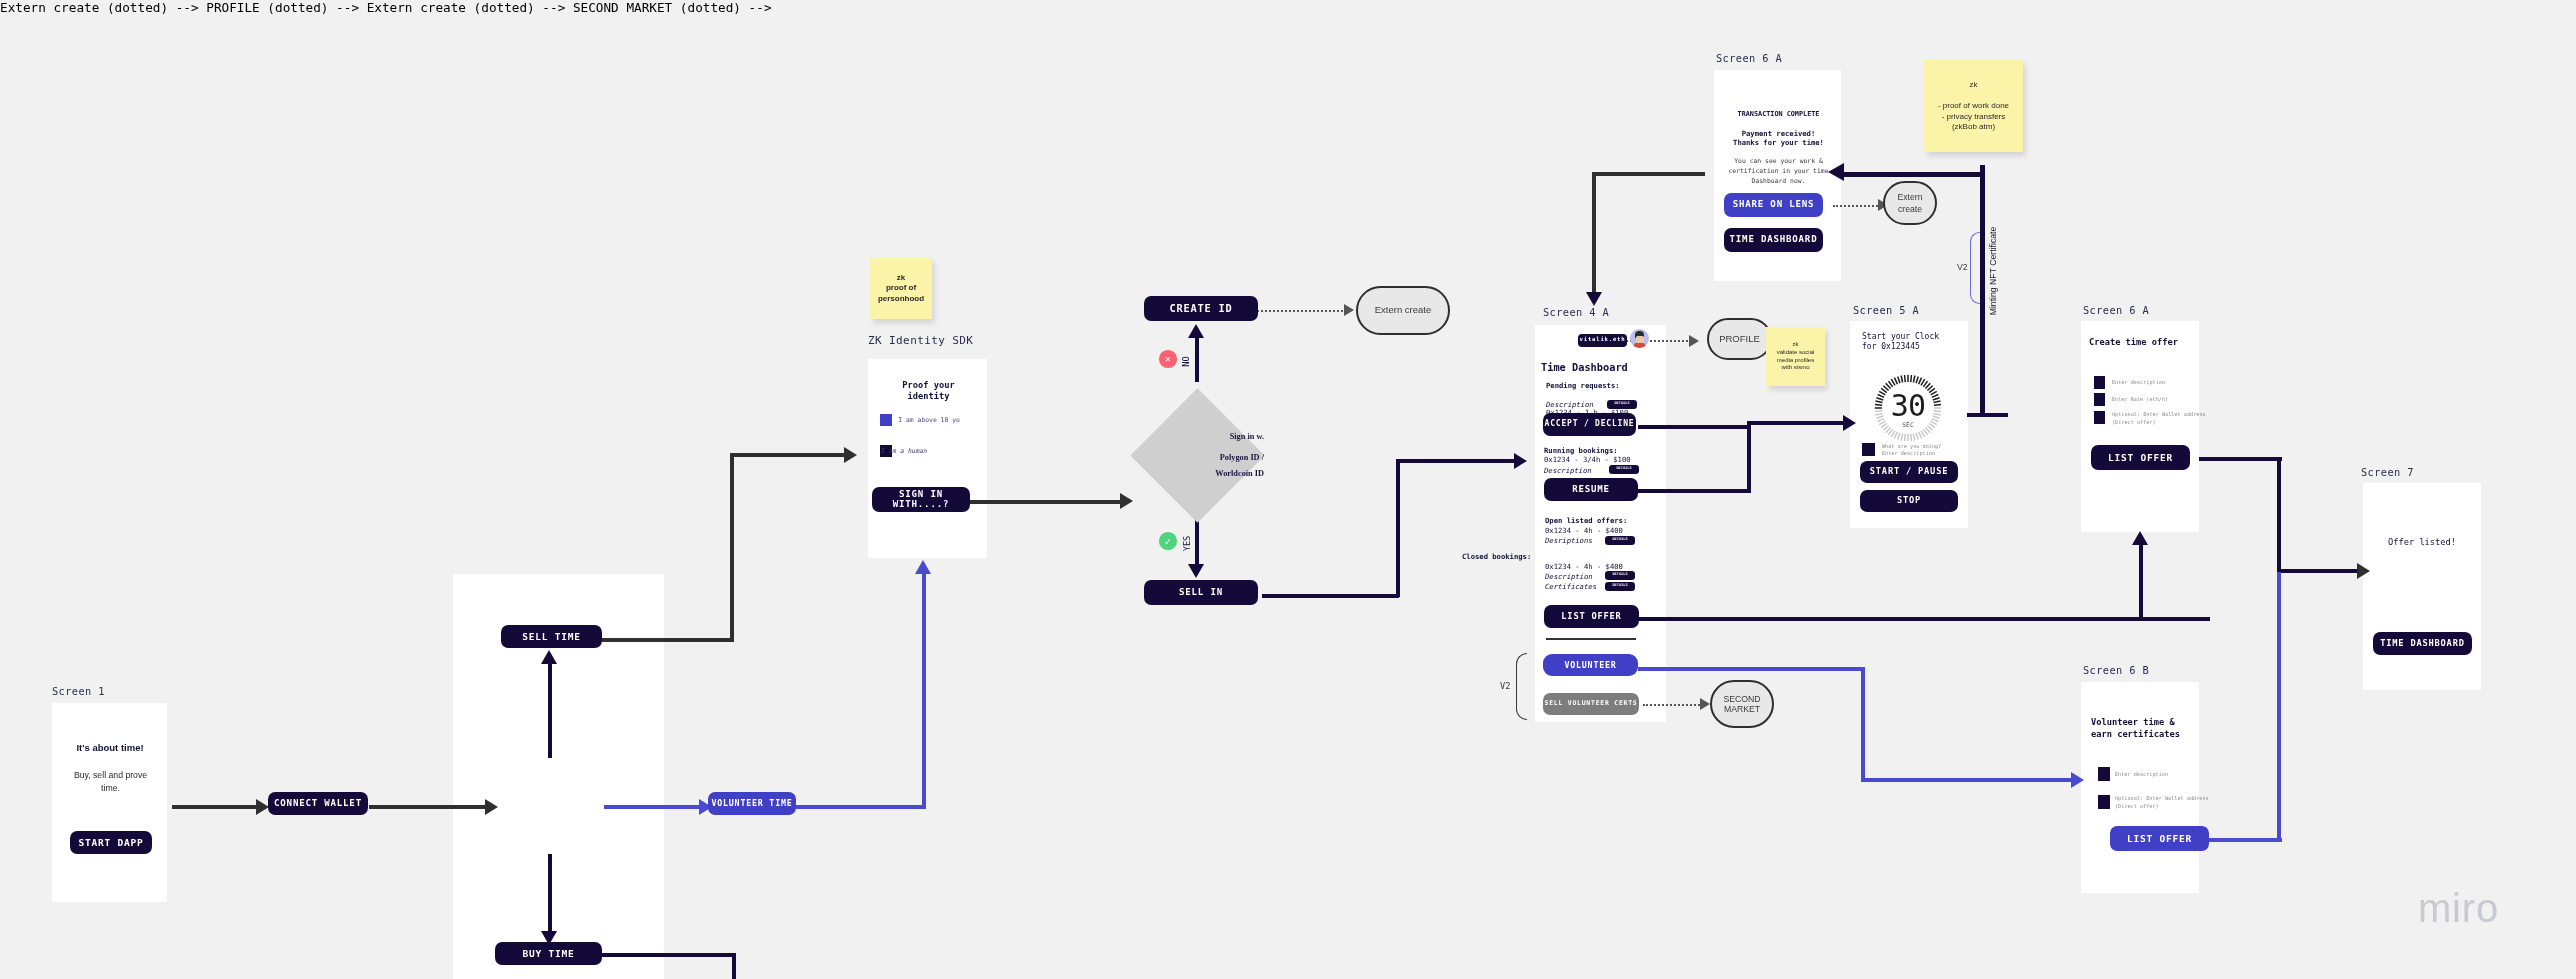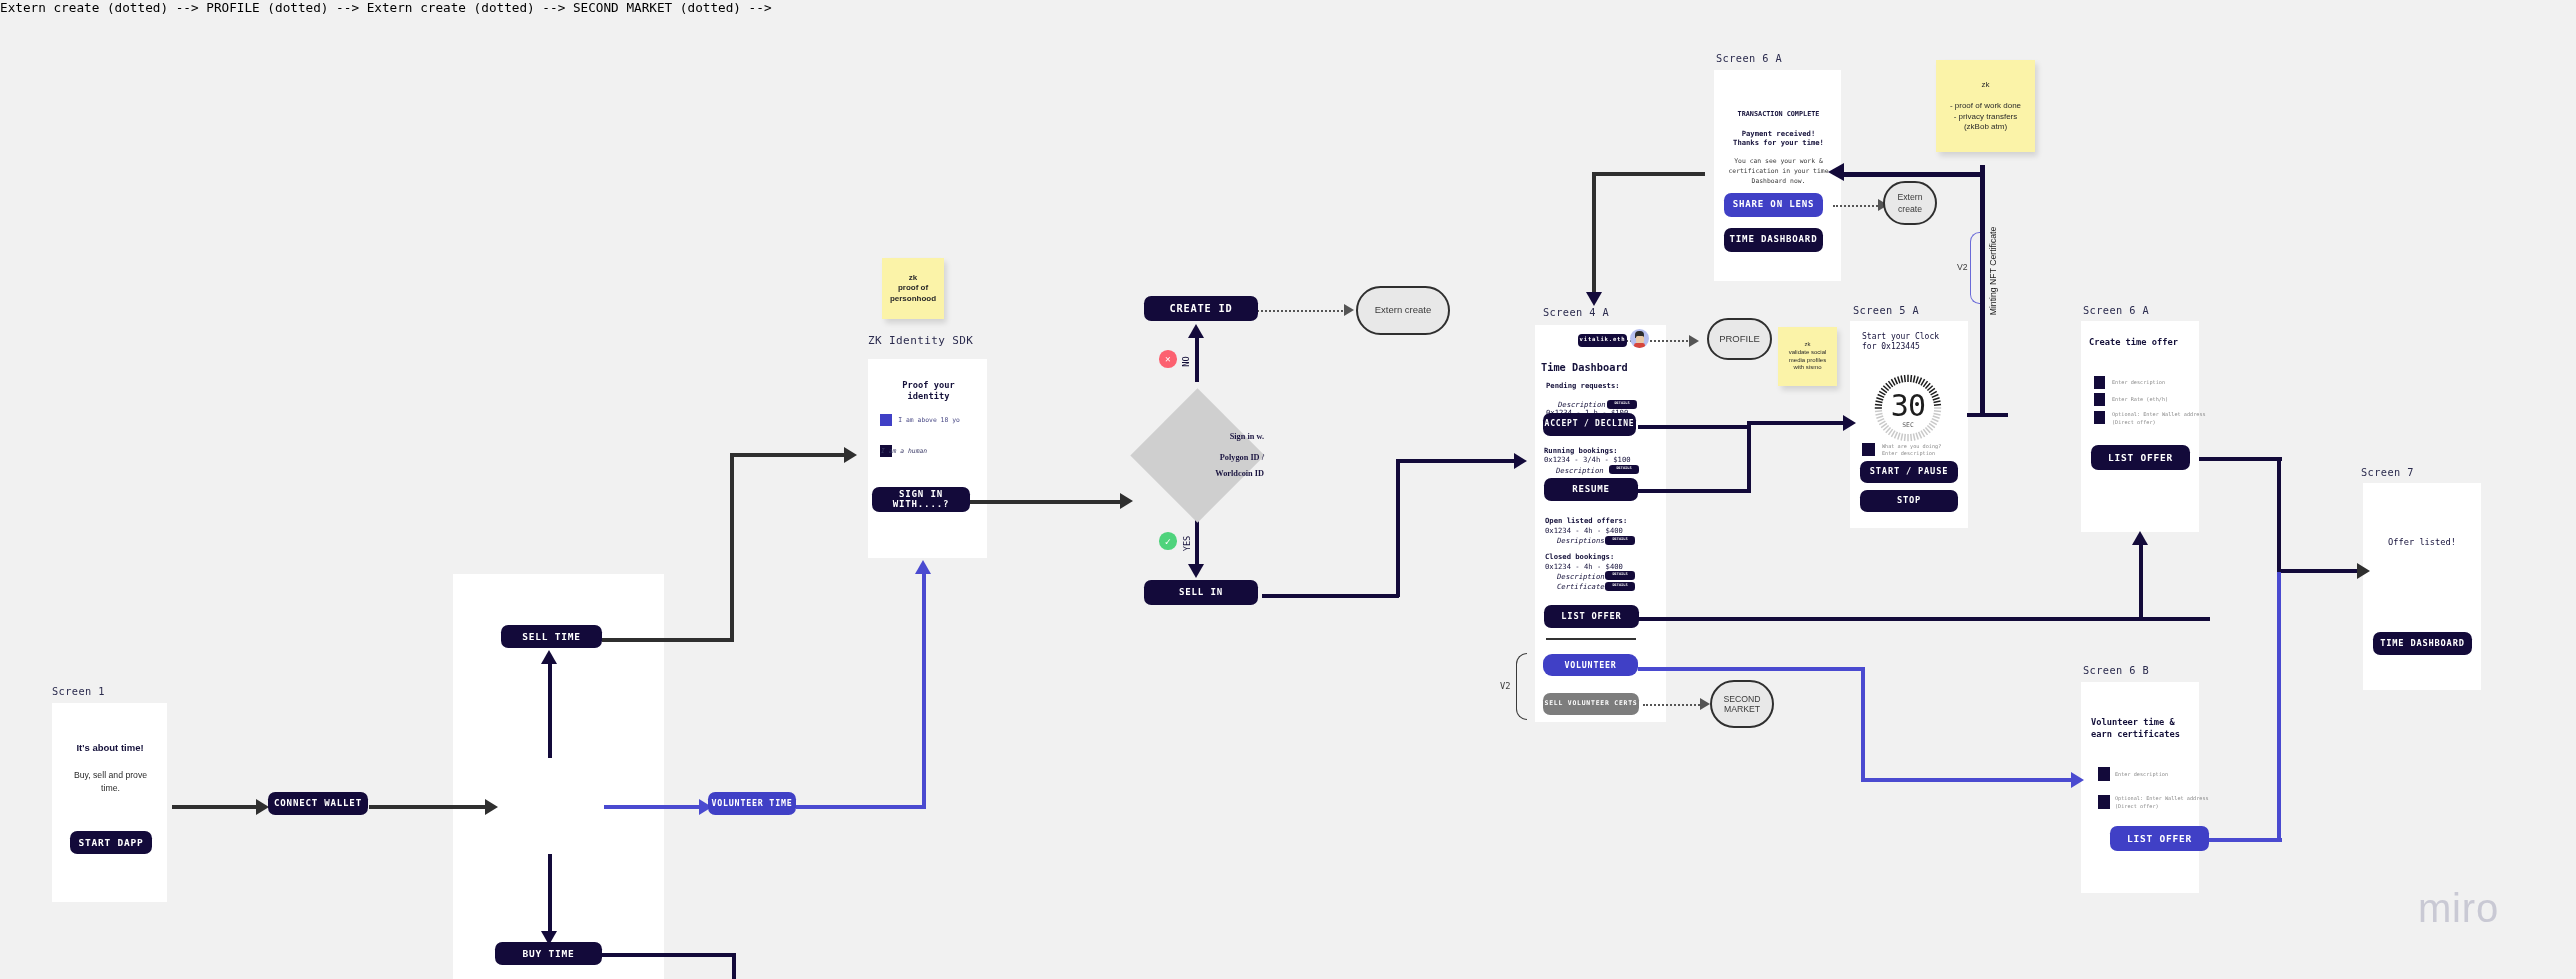--- a/index.html
+++ b/index.html
@@ -33,41 +33,41 @@
 
   
   .pill{background:#e8e8e8;border:2.4px solid #2f2f2f;border-radius:794px;
         display:flex;align-items:center;justify-content:center;text-align:center;
         color:#3a3a3a;font-family:"Liberation Sans",sans-serif;line-height:1.15;}
 
   
   .sticky{background:#fbf3a8;box-shadow:3.2px 4px 5.6px rgba(0,0,0,.13);
           display:flex;flex-direction:column;align-items:center;justify-content:center;
           text-align:center;color:#2a2a2a;font-family:"Liberation Sans",sans-serif;
-          line-height:1.3;margin-left:12px;}
+          line-height:1.3;}
 
   
   .ln{position:absolute;background:#2f2f2f;}
   .ln.navy{background:#130a3a;}
   .ln.blue{background:#4a4ad0;}
   .dash{position:absolute;border-top:2.4px dotted #555;height:0;}
   .arw{position:absolute;width:0;height:0;}
   .arw.r{border-left:13.5px solid #2f2f2f;border-top:8px solid transparent;border-bottom:8px solid transparent;}
   .arw.r.navy{border-left-color:#130a3a;}
   .arw.r.blue{border-left-color:#4a4ad0;}
   .arw.l.navy{border-right:16px solid #130a3a;border-top:9.5px solid transparent;border-bottom:9.5px solid transparent;}
   .arw.u.navy{border-bottom:14.3px solid #130a3a;border-left:8.7px solid transparent;border-right:8.7px solid transparent;}
   .arw.d.navy{border-top:14.3px solid #130a3a;border-left:8.7px solid transparent;border-right:8.7px solid transparent;}
   .arw.r.sm{border-left:10.3px solid #555;border-top:6.4px solid transparent;border-bottom:6.4px solid transparent;}
 
   
   .mono{font-family:"DejaVu Sans Mono","Liberation Mono",monospace;color:#14103a;}
   .ctr{text-align:center;}
   .bold{font-weight:bold;}
-  .ital{font-style:italic;margin-left:12px;}
+  .ital{font-style:italic;}
 
   
   .badge{border-radius:50%;display:flex;align-items:center;justify-content:center;
          color:#fff;font-weight:bold;}
   .badge.no{background:#fc6170;}
   .badge.yes{background:#4fd37c;}
   .vlabel{transform:rotate(-90deg);transform-origin:50% 50%;white-space:nowrap;}
 
   
   .cbx{background:#130a3a;}
@@ -287,21 +287,21 @@
   <div class="abs btn dark tiny" style="left:1609px;top:465px;width:30px;height:8.7px;font-size:3.6px;">DETAILS</div>
   <div class="abs btn dark" style="left:1544px;top:478px;width:94px;height:23px;font-size:9.1px;">RESUME</div>
 
   
   <div class="abs mono bold" style="left:1545px;top:516px;font-size:7.2px;">Open listed offers:</div>
   <div class="abs mono" style="left:1545px;top:526px;font-size:7.2px;">0x1234 -  4h - $400</div>
   <div class="abs mono ital" style="left:1545px;top:536px;font-size:7.2px;">Desriptions</div>
   <div class="abs btn dark tiny" style="left:1605px;top:536px;width:30px;height:8.7px;font-size:3.6px;">DETAILS</div>
 
   
-  <div class="abs mono bold" style="left:1545px;top:552px;font-size:7.2px;">Closed bookings:</div>
+  <div class="abs mono bold" style="left:1462px;top:552px;font-size:7.2px;">Closed bookings:</div>
   <div class="abs mono" style="left:1545px;top:562px;font-size:7.2px;">0x1234 -  4h - $400</div>
   <div class="abs mono ital" style="left:1545px;top:572px;font-size:7.2px;">Description</div>
   <div class="abs btn dark tiny" style="left:1605px;top:571px;width:30px;height:8.7px;font-size:3.6px;">DETAILS</div>
   <div class="abs mono ital" style="left:1545px;top:582px;font-size:7.2px;">Certificates</div>
   <div class="abs btn dark tiny" style="left:1605px;top:582px;width:30px;height:8.7px;font-size:3.6px;">DETAILS</div>
 
   <div class="abs btn dark" style="left:1544px;top:605px;width:95px;height:23px;font-size:8.7px;">LIST OFFER</div>
 
   <div class="abs ln" style="left:1546px;top:638px;width:90px;height:2.4px;background:#333;"></div>
 

